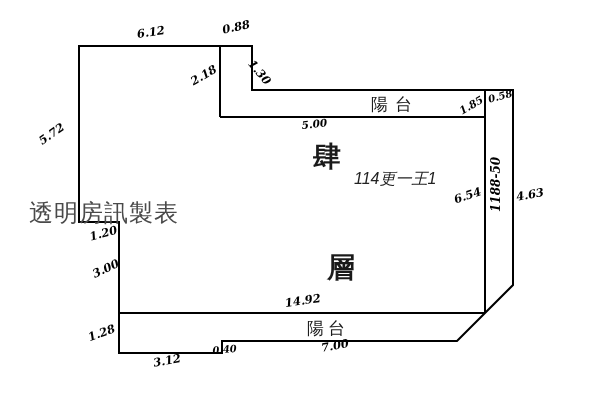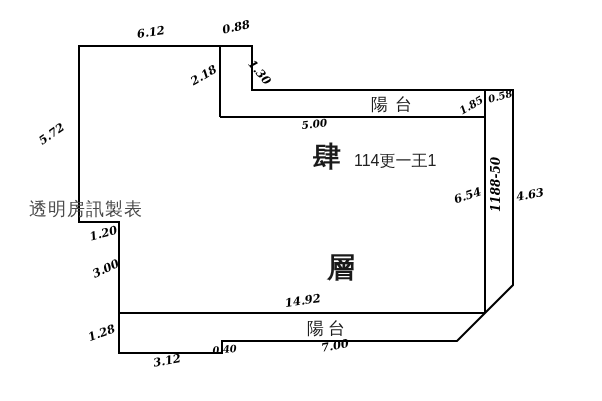--- a/index.html
+++ b/index.html
@@ -9,21 +9,21 @@
     background:#ffffff;
     overflow:hidden;
     font-family:"Liberation Sans", sans-serif;
   }
   .plan-svg{position:absolute;left:0;top:0;}
   .lbl{position:absolute;color:#000;white-space:nowrap;}
   .cjk{font-family:"Liberation Sans", sans-serif;color:#1a1a1a;padding-left:46px;}
   .balcony{font-size:17px;letter-spacing:7px;}
   .floorchar{font-size:28px;font-weight:bold;letter-spacing:2px;}
   .typed{font-size:16px;color:#222;}
-  .watermark{font-size:18px;color:#4a4a4a;letter-spacing:1px;}
+  .watermark{font-size:24px;color:#4a4a4a;letter-spacing:1px;}
   .hand{
     font-family:"DejaVu Serif", serif;
     font-style:italic;
     font-weight:bold;
     font-size:11.5px;
     color:#000;
     transform-origin:left top;
   }
   .vtext{
     font-family:"DejaVu Serif", serif;
@@ -45,21 +45,21 @@
     <path d="M220,46 V117" fill="none" stroke="#000" stroke-width="2"></path>
     <path d="M220,117 H485" fill="none" stroke="#000" stroke-width="2"></path>
     <path d="M485,90 V313" fill="none" stroke="#000" stroke-width="2"></path>
     <path d="M119,313 H485" fill="none" stroke="#000" stroke-width="2"></path>
   </svg>
 
   <div class="lbl cjk balcony" style="left:325px;top:93px;">陽台</div>
   <div class="lbl cjk" style="left:261px;top:317px;font-size:17px;letter-spacing:4px;">陽台</div>
   <div class="lbl cjk floorchar" style="left:267px;top:138px;">肆</div>
   <div class="lbl cjk floorchar" style="left:281px;top:249px;">層</div>
-  <div class="lbl typed" style="left:354px;top:151px;">114更一王1</div>
+  <div class="lbl typed" style="left:354px;top:169px;font-style:italic;">114更一王1</div>
   <div class="lbl watermark" style="left:29px;top:197px;">透明房訊製表</div>
 
   <div class="lbl vtext" style="left:489px;top:212px;">1188-50</div>
 
   <div class="lbl hand" style="left:136px;top:27px;transform:rotate(-8deg);">6.12</div>
   <div class="lbl hand" style="left:221px;top:23px;transform:rotate(-12deg);">0.88</div>
   <div class="lbl hand" style="left:256px;top:57px;transform:rotate(50deg);">1.30</div>
   <div class="lbl hand" style="left:188px;top:76px;transform:rotate(-30deg);">2.18</div>
   <div class="lbl hand" style="left:36px;top:136px;transform:rotate(-35deg);">5.72</div>
   <div class="lbl hand" style="left:88px;top:230px;transform:rotate(-15deg);">1.20</div>

